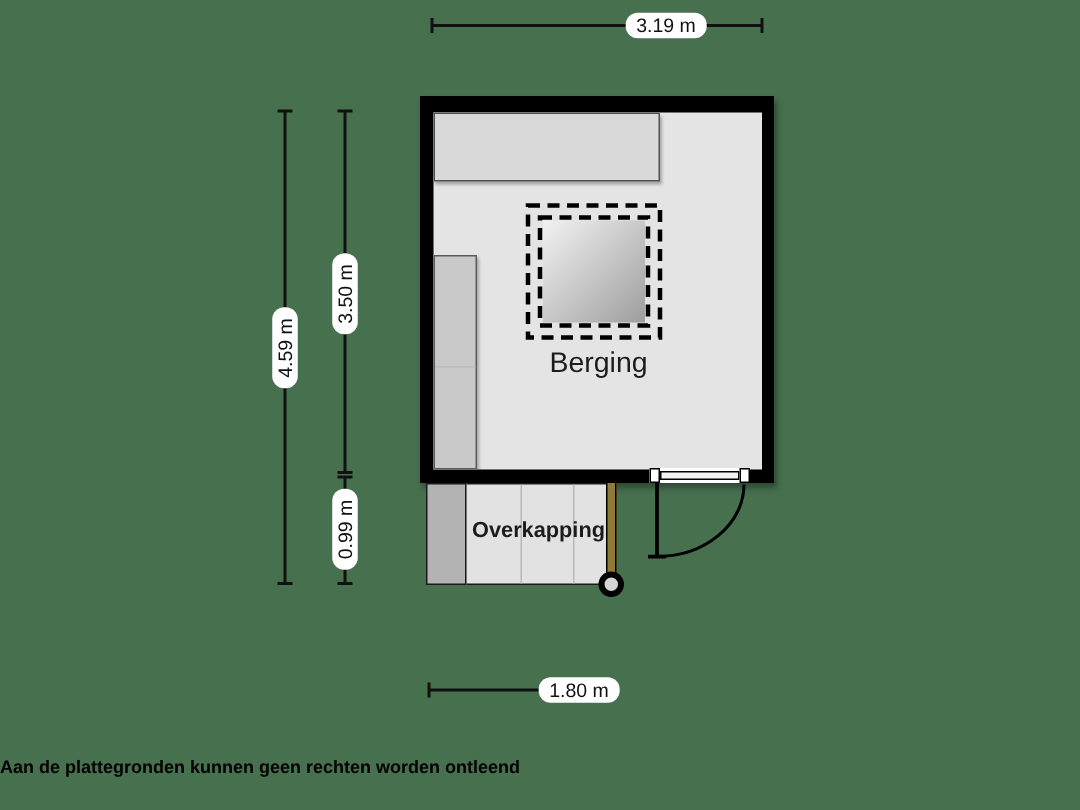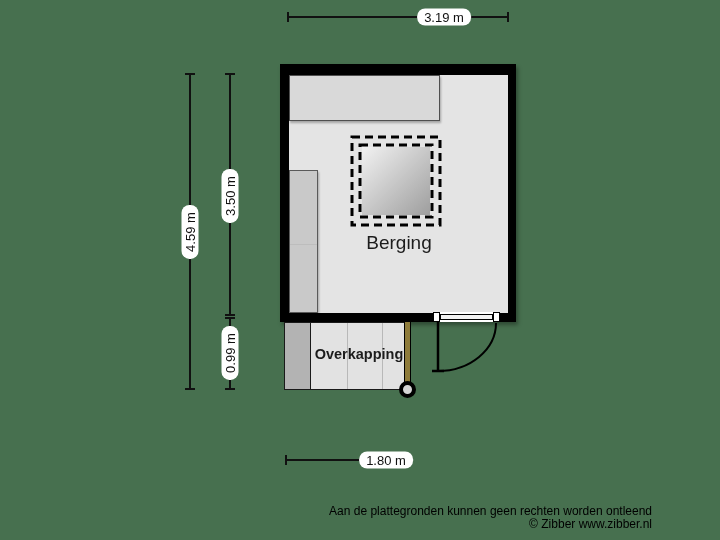--- a/index.html
+++ b/index.html
@@ -40,22 +40,22 @@
   .tick  { background:#111; }
   .dim-label {
     background:#fff; color:#111; font-size:13px;
     padding:1px 7px; border-radius:8px; white-space:nowrap;
     transform: translate(-50%,-50%);
   }
   .dim-label.vert { transform: translate(-50%,-50%) rotate(-90deg); }
 
   
   .footer-line {
-    width:652px; text-align:right; color:#000;
-    font-weight:normal; font-size:12px; letter-spacing:0;
+    width:652px; text-align:left; color:#000;
+    font-weight:bold; font-size:12px; letter-spacing:0;
   }
 </style>
 </head>
 <body>
 
 <div id="canvas">
 
   <div class="abs walls" style="left:280px; top:64px; width:236px; height:258px;"></div>
   <div class="abs floor" style="left:289px; top:75px; width:219px; height:238px;"></div>
 
@@ -125,15 +125,14 @@
   </div>
 
   <div>
     <div class="abs dline" style="left:286px; top:459px; width:124px; height:2px;"></div>
     <div class="abs tick" style="left:285px; top:455px; width:2px; height:10px;"></div>
     <div class="abs tick" style="left:409px; top:455px; width:2px; height:10px;"></div>
     <div class="abs dim-label" style="left:348px; top:460px;margin-left:38px;">1.80 m</div>
   </div>
 
   <div class="abs footer-line" style="left:0; top:504px;">Aan de plattegronden kunnen geen rechten worden ontleend</div>
-  <div class="abs footer-line" style="left:0; top:517px;">© Zibber www.zibber.nl</div>
 
 </div>
 
 </body></html>

